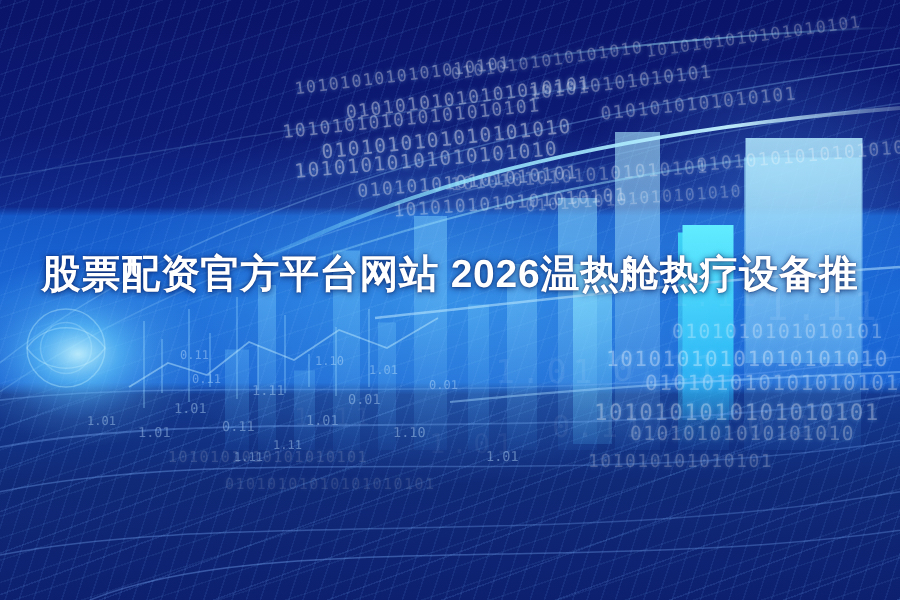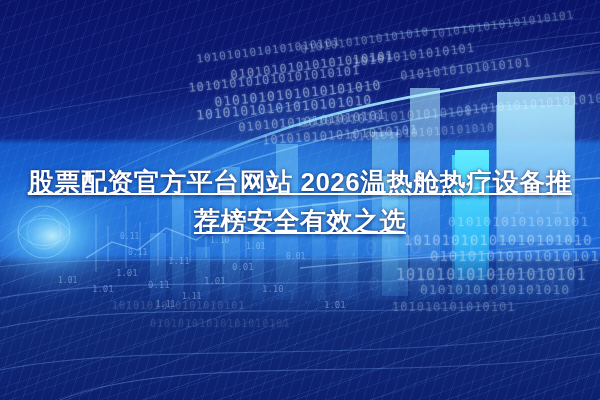--- a/index.html
+++ b/index.html
@@ -78,21 +78,21 @@
     position:absolute;left:0;right:0;top:163px;
     text-align:center;
     color:#ffffff;
     font-weight:bold;
     font-size:26px;
     line-height:39px;
     letter-spacing:.5px;
     text-shadow:0 1px 4px rgba(4,26,92,.85), 0 0 1px rgba(4,26,92,.9);
     z-index:40;
   }
-  #headline .ln{display:block;text-decoration:underline;}
+  #headline .ln{display:block;}
 </style>
 </head>
 <body>
 
 <div id="stage">
 
   <div class="layer" id="band-base"></div>
   <div class="layer" id="hatch"></div>
   <div class="layer" id="hatch2"></div>
 
@@ -227,16 +227,15 @@
     </g>
 
     <polyline points="86,258 112,242 138,250 166,228 196,240 226,220 258,232 292,212" fill="none" stroke="rgba(190,235,255,.45)" stroke-width="1.2"></polyline>
   </svg>
 
   <div class="layer" id="band-glow"></div>
   <div class="layer" id="contour"></div>
 
   <div id="headline">
     <span class="ln">股票配资官方平台网站 2026温热舱热疗设备推</span>
-    <span class="ln">荐榜安全有效之选</span>
   </div>
 
 </div>
 
 </body></html>

